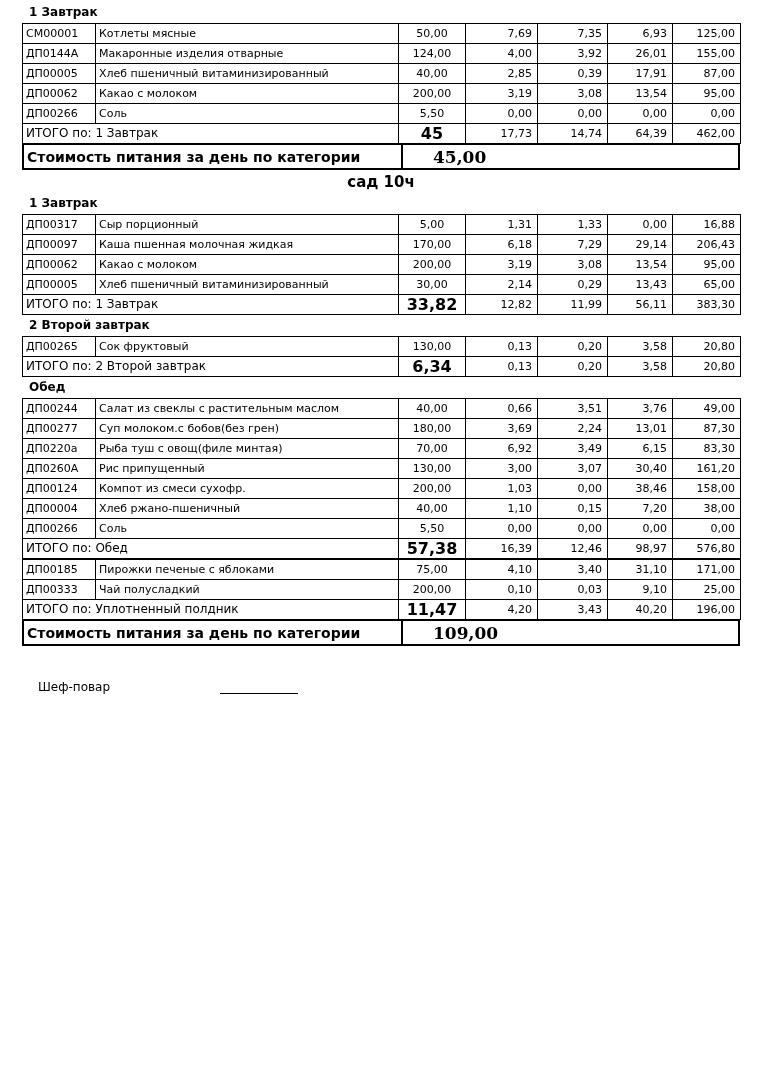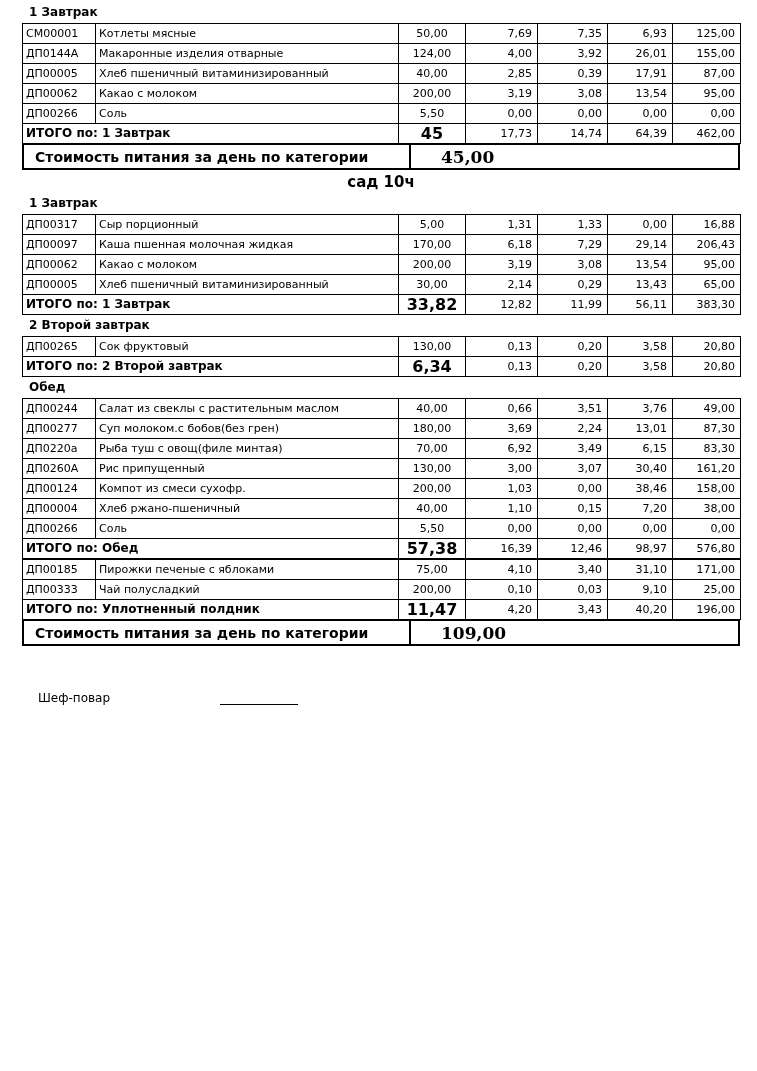--- a/index.html
+++ b/index.html
@@ -37,21 +37,21 @@
     line-height: 13px;
     height: 19px;
     padding: 0 3px;
     white-space: nowrap;
     overflow: hidden;
     vertical-align: middle;
   }
   table.menu td.num { text-align: right; padding-right: 5px; }
   table.menu td.qty { text-align: center; }
   table.menu td.total-label {
-    font-weight: bold;
+    font-weight: normal;
     font-size: 12px;
   }
   table.menu td.total-qty {
     font-weight: bold;
     font-size: 16px;
     text-align: center;
     margin-left: 8px;
   }
   table.summary {
     border-collapse: collapse;
@@ -63,39 +63,39 @@
     border: 2px solid #000;
     height: 21px;
     vertical-align: middle;
     white-space: nowrap;
     overflow: hidden;
   }
   td.sum-label {
     width: 374px;
     font-weight: bold;
     font-size: 14px;
-    padding: 0 0 0 11px;
+    padding: 0 0 0 3px;
   }
   td.sum-value {
     font-family: "DejaVu Serif", "Liberation Serif", serif;
     font-weight: bold;
     font-size: 17px;
     padding-left: 30px;
   }
   .group-heading {
     text-align: center;
     font-weight: bold;
     font-size: 15px;
     line-height: 13px;
     margin-top: 6px;
   }
   .spacer-after-heading { height: 4px; }
   .signature {
     position: relative;
-    margin-top: 45px;
+    margin-top: 34px;
     height: 18px;
   }
   .sig-label {
     position: absolute;
     left: 16px;
     top: 0;
     font-size: 12px;
     line-height: 14px;
   }
   .sig-line {

